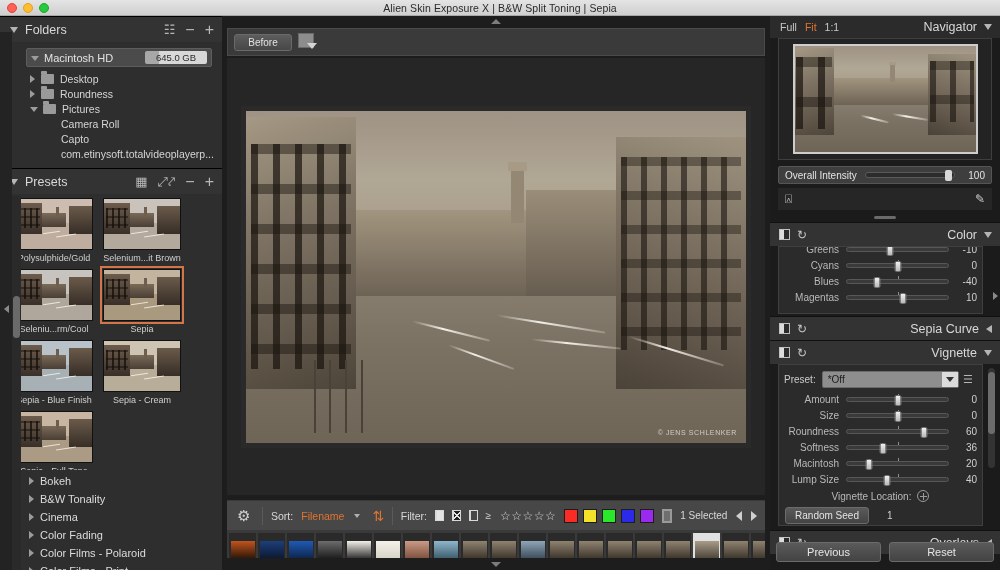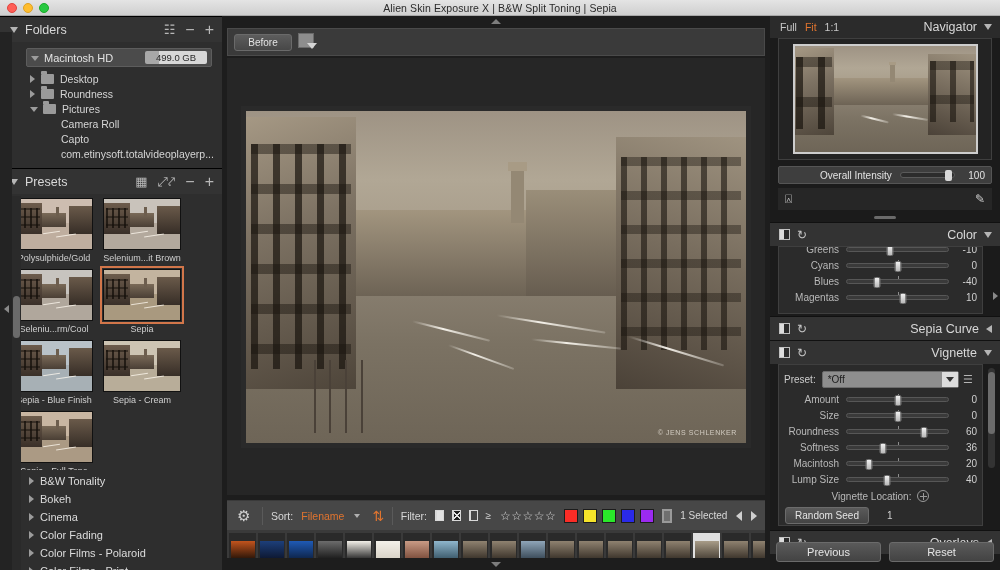--- a/index.html
+++ b/index.html
@@ -347,21 +347,21 @@
     position: absolute; left: 8px; top: 22px; width: 214px; height: 122px;
     background: #232323; border: 1px solid #3f3f3f;
     display: flex; align-items: center; justify-content: center;
   }
   .nav-photo { width: 185px; height: 110px; border: 2px solid #cdcdcd; position: relative; overflow: hidden; }
   .intensity {
     position: absolute; left: 8px; top: 150px; width: 214px; height: 18px;
     background: #3e3e3e; border: 1px solid #555; border-radius: 2px;
     display: flex; align-items: center; padding: 0 6px;
   }
-  .intensity .lbl { font-size: 10px; color: #e2e2e2; margin-left: 35px; }
+  .intensity .lbl { font-size: 10px; color: #e2e2e2; }
   .intensity .track {
     flex: 1; margin: 0 8px; height: 6px; background: #2c2c2c;
     border: 1px solid #5a5a5a; border-radius: 3px; position: relative;
   }
   .intensity .knob {
     position: absolute; right: 2px; top: -3px; width: 7px; height: 11px;
     background: #d8d8d8; border-radius: 2px;
   }
   .intensity .val { font-size: 10px; color: #e2e2e2; width: 22px; text-align: right; }
   .toolrow {
@@ -511,21 +511,21 @@
         <span class="ico">☷</span>
         <span class="ico big">−</span>
         <span class="ico big">+</span>
       </span>
     </div>
 
     <div class="folders-body">
       <div class="hd-row">
         <span class="disc open"></span>
         <span class="hd-name">Macintosh HD</span>
-        <span class="hd-cap">499.0 GB</span>
+        <span class="hd-cap">645.0 GB</span>
       </div>
       <div id="folder-tree">
           <div class="tree-row ">
             <span class="disc "></span>
             <span class="fldr"></span>
             <span class="tree-lbl">Desktop</span>
           </div>
           <div class="tree-row ">
             <span class="disc "></span>
             <span class="fldr"></span>
@@ -675,25 +675,25 @@
               </span>
             </div>
             <div class="plabel">Sepia - Full Tone</div>
           </div>
         </div>
     </div>
 
     <div class="cat-list" id="cat-list">
         <div class="cat-row">
           <span class="disc"></span>
-          <span class="cat-lbl">B&amp;W Tonality</span>
+          <span class="cat-lbl">Bokeh</span>
         </div>
         <div class="cat-row">
           <span class="disc"></span>
-          <span class="cat-lbl">Bokeh</span>
+          <span class="cat-lbl">B&amp;W Tonality</span>
         </div>
         <div class="cat-row">
           <span class="disc"></span>
           <span class="cat-lbl">Cinema</span>
         </div>
         <div class="cat-row">
           <span class="disc"></span>
           <span class="cat-lbl">Color Fading</span>
         </div>
         <div class="cat-row">

